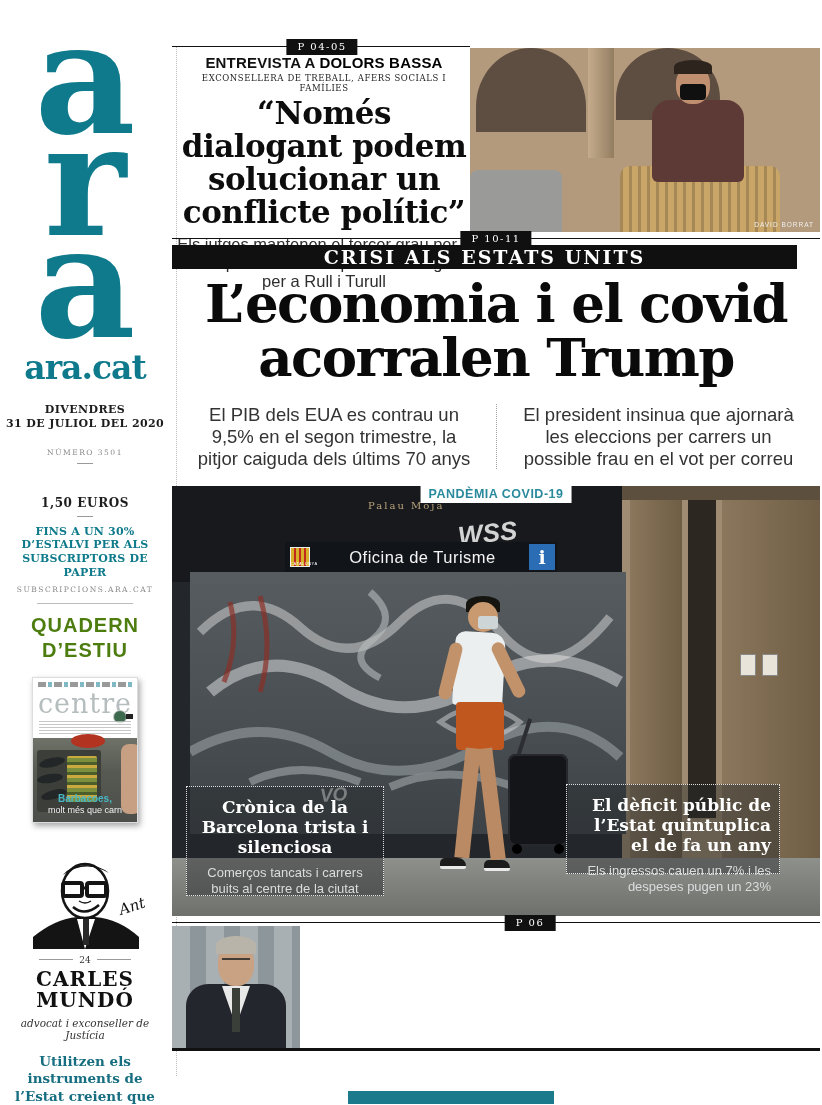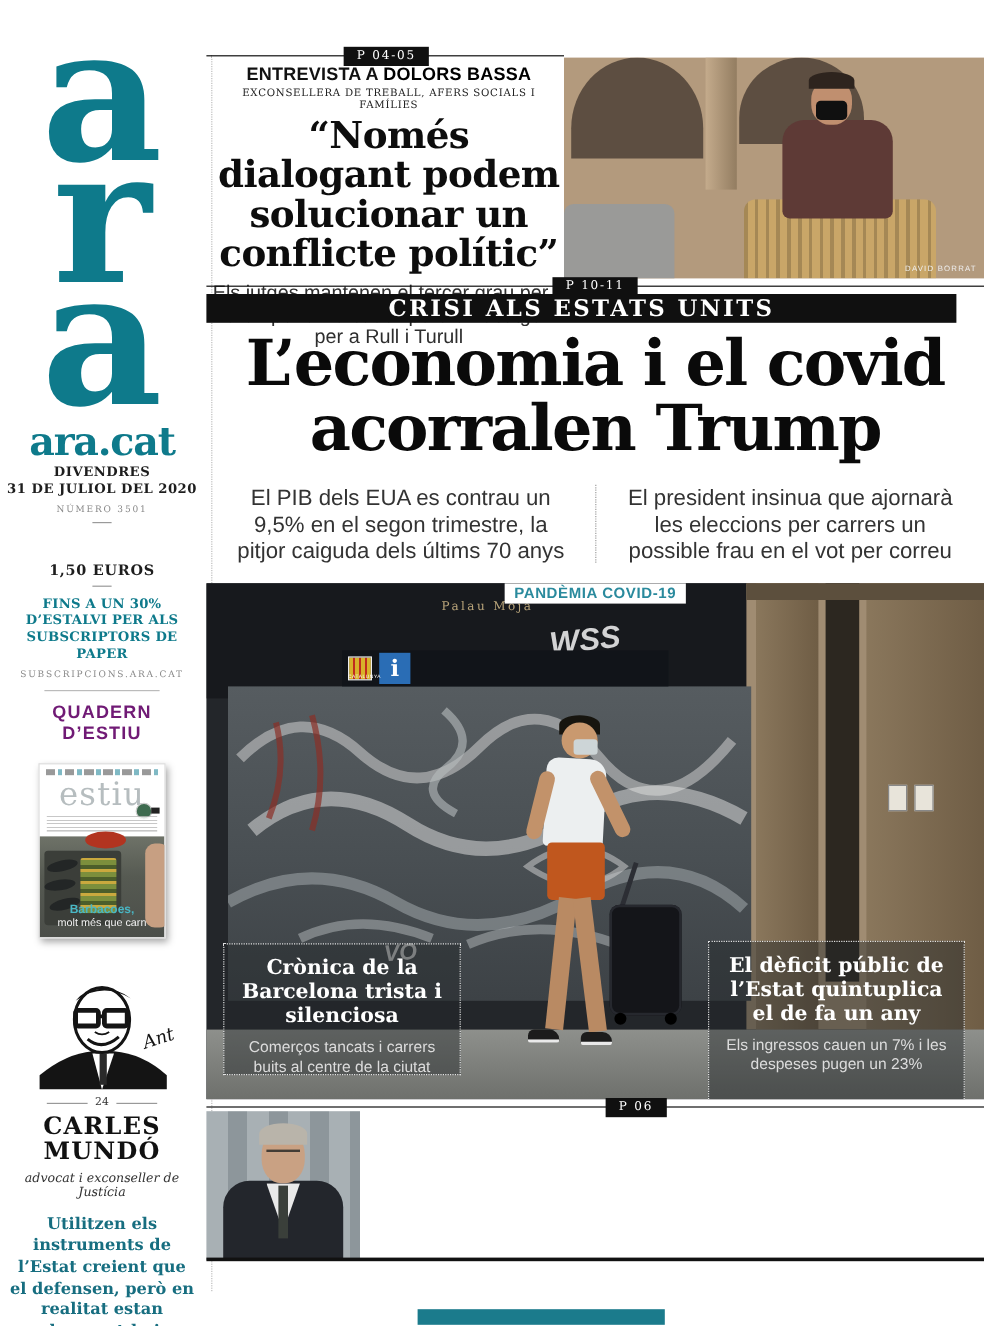--- a/index.html
+++ b/index.html
@@ -5,28 +5,28 @@
   * { margin:0; padding:0; box-sizing:border-box; }
   body { background:#e8e8e8; font-family:"Liberation Sans", sans-serif; }
   .page { position:relative; width:822px; height:1105px; background:#fff; margin:0 auto; overflow:hidden; }
 
   
   .sidebar { position:absolute; left:0; top:0; width:170px; height:1105px; text-align:center; }
   .page-divider { position:absolute; left:176px; top:46px; height:1030px; border-left:1px dotted #bdbdbd; }
   .logo { margin-top:28px; font-family:"DejaVu Serif", serif; font-weight:bold; color:#0e7a8b; font-size:156px; line-height:102px; }
   .logo span { display:block; }
   .logo-domain { margin-top:14px; font-family:"DejaVu Serif", serif; font-weight:bold; color:#0e7a8b; font-size:33px; letter-spacing:-1px; }
-  .date-block { font-family:"DejaVu Serif", serif; font-weight:bold; font-size:11px; color:#1d1d1d; line-height:1.3; letter-spacing:.4px; }
-  .issue { margin-top:4px; font-family:"DejaVu Serif", serif; font-size:7.5px; color:#8a8a8a; letter-spacing:1.5px; }
+  .date-block { margin-top:16px; font-family:"DejaVu Serif", serif; font-weight:bold; font-size:11px; color:#1d1d1d; line-height:1.3; letter-spacing:.4px; }
+  .issue { margin-top:16px; font-family:"DejaVu Serif", serif; font-size:7.5px; color:#8a8a8a; letter-spacing:1.5px; }
   .mini-dash { width:16px; border-top:1px solid #9a9a9a; margin:6px auto; }
   .price { font-family:"DejaVu Serif", serif; font-weight:bold; font-size:12px; color:#1d1d1d; letter-spacing:.6px;margin-top:32px; }
   .promo { margin:8px 10px 0; font-family:"DejaVu Serif", serif; font-weight:bold; font-size:11px; color:#0e7a8b; line-height:1.25; letter-spacing:.2px; }
   .promo-url { margin-top:5px; font-family:"DejaVu Serif", serif; font-size:7.5px; color:#8a8a8a; letter-spacing:1.5px; }
   .side-rule { width:96px; border-top:1px solid #bbb; margin:9px auto; }
-  .supplement { margin:4px 28px 0; font-size:15px; font-weight:bold; color:#701a75; letter-spacing:1px; line-height:1.25; }
+  .supplement { margin:4px 28px 0; font-size:20px; font-weight:bold; color:#4d7c0f; letter-spacing:1px; line-height:1.25; }
   
   .cover { position:relative; width:106px; height:146px; margin:14px auto 0; background:#fff; border:1px solid #ddd; box-shadow:2px 3px 6px rgba(0,0,0,.35); overflow:hidden; text-align:left; }
   .cov-strip { height:5px; margin:4px 5px 0; background:repeating-linear-gradient(90deg,#555 0 8px,#fff 8px 10px,#2a8a9d 10px 14px,#fff 14px 16px); opacity:.6; }
   .cov-mast { text-align:center; font-family:"DejaVu Serif", serif; font-size:27px; color:#b6bdbf; letter-spacing:1px; line-height:1; margin-top:3px; }
   .cov-thumb { position:absolute; right:10px; top:32px; width:14px; height:14px; border-radius:50%; background:#3e6b4f; border:1px solid #ccc; }
   .cov-cam { position:absolute; right:4px; top:36px; width:7px; height:5px; background:#222; }
   .cov-cols { height:13px; margin:4px 6px 0; background:repeating-linear-gradient(0deg,#b9b9b9 0 1px,#fff 1px 3px); opacity:.8; }
   .cov-photo { position:absolute; left:0; right:0; bottom:0; height:84px; background:linear-gradient(180deg,#6e7268 0%,#565a52 40%,#4b4e49 100%); }
   .cov-bowl { position:absolute; left:38px; top:-4px; width:34px; height:14px; border-radius:50%; background:#b23420; }
   .cov-grill { position:absolute; left:4px; top:12px; width:64px; height:62px; background:#3b3e39; border-radius:3px; }
@@ -143,21 +143,21 @@
     <div class="mini-dash"></div>
     <div class="price">1,50 EUROS</div>
     <div class="mini-dash"></div>
     <div class="promo">FINS A UN 30% D’ESTALVI PER ALS SUBSCRIPTORS DE PAPER</div>
     <div class="promo-url">SUBSCRIPCIONS.ARA.CAT</div>
     <div class="side-rule"></div>
     <div class="supplement">QUADERN D’ESTIU</div>
 
     <div class="cover">
       <div class="cov-strip"></div>
-      <div class="cov-mast">estiu</div>
+      <div class="cov-mast">centre</div>
       <div class="cov-thumb"></div>
       <div class="cov-cam"></div>
       <div class="cov-cols"></div>
       <div class="cov-photo">
         <div class="cov-bowl"></div>
         <div class="cov-grill"></div>
         <div class="cov-fish" style="left:6px; top:20px; transform:rotate(-12deg);"></div>
         <div class="cov-fish" style="left:4px; top:36px; transform:rotate(-8deg);"></div>
         <div class="cov-fish" style="left:8px; top:52px; transform:rotate(-14deg);"></div>
         <div class="cov-veg"></div>
@@ -254,20 +254,21 @@
       </svg>
       <div class="ft-wss">WSS</div>
       <div class="ft-vo">VO</div>
     </div>
 
     <div class="ft-sign">
       <div style="position:relative;">
         <div class="ft-catflag"></div>
         <div class="ft-cattxt">CATALUNYA</div>
       </div>
+      <div class="ft-signtxt">Oficina de Turisme</div>
       <div class="ft-info">i</div>
     </div>
 
     <div class="ft-ground"></div>
 
     <div>
       <div class="p-handle"></div>
       <div class="p-case"></div>
       <div class="p-wheel" style="left:340px; top:358px;"></div>
       <div class="p-wheel" style="left:382px; top:358px;"></div>
@@ -281,21 +282,21 @@
       <div class="p-leg" style="left:288px; top:262px; height:110px; transform:rotate(6deg);"></div>
       <div class="p-leg" style="left:312px; top:262px; height:112px; transform:rotate(-7deg);"></div>
       <div class="p-shoe" style="left:268px; top:372px;"></div>
       <div class="p-shoe" style="left:312px; top:374px;"></div>
     </div>
 
     <div class="capbox" style="left:14px; top:300px; width:198px; height:110px;">
       <div class="t">Crònica de la Barcelona trista i silenciosa</div>
       <div class="d">Comerços tancats i carrers buits al centre de la ciutat</div>
     </div>
-    <div class="capbox" style="left:418px; top:298px; width:214px; height:138px;">
+    <div class="capbox" style="left:394px; top:298px; width:214px; height:90px;text-align:right;">
       <div class="t">El dèficit públic de l’Estat quintuplica el de fa un any</div>
       <div class="d">Els ingressos cauen un 7% i les despeses pugen un 23%</div>
     </div>
 
     <div class="ft-badge">PANDÈMIA COVID-19</div>
   </div>
 
   <div class="court">
     <div class="hrule" style="left:0; top:2px; width:648px; position:absolute;"></div>
     <div class="pbadge" style="left:358px; top:3px;">P 06</div>

